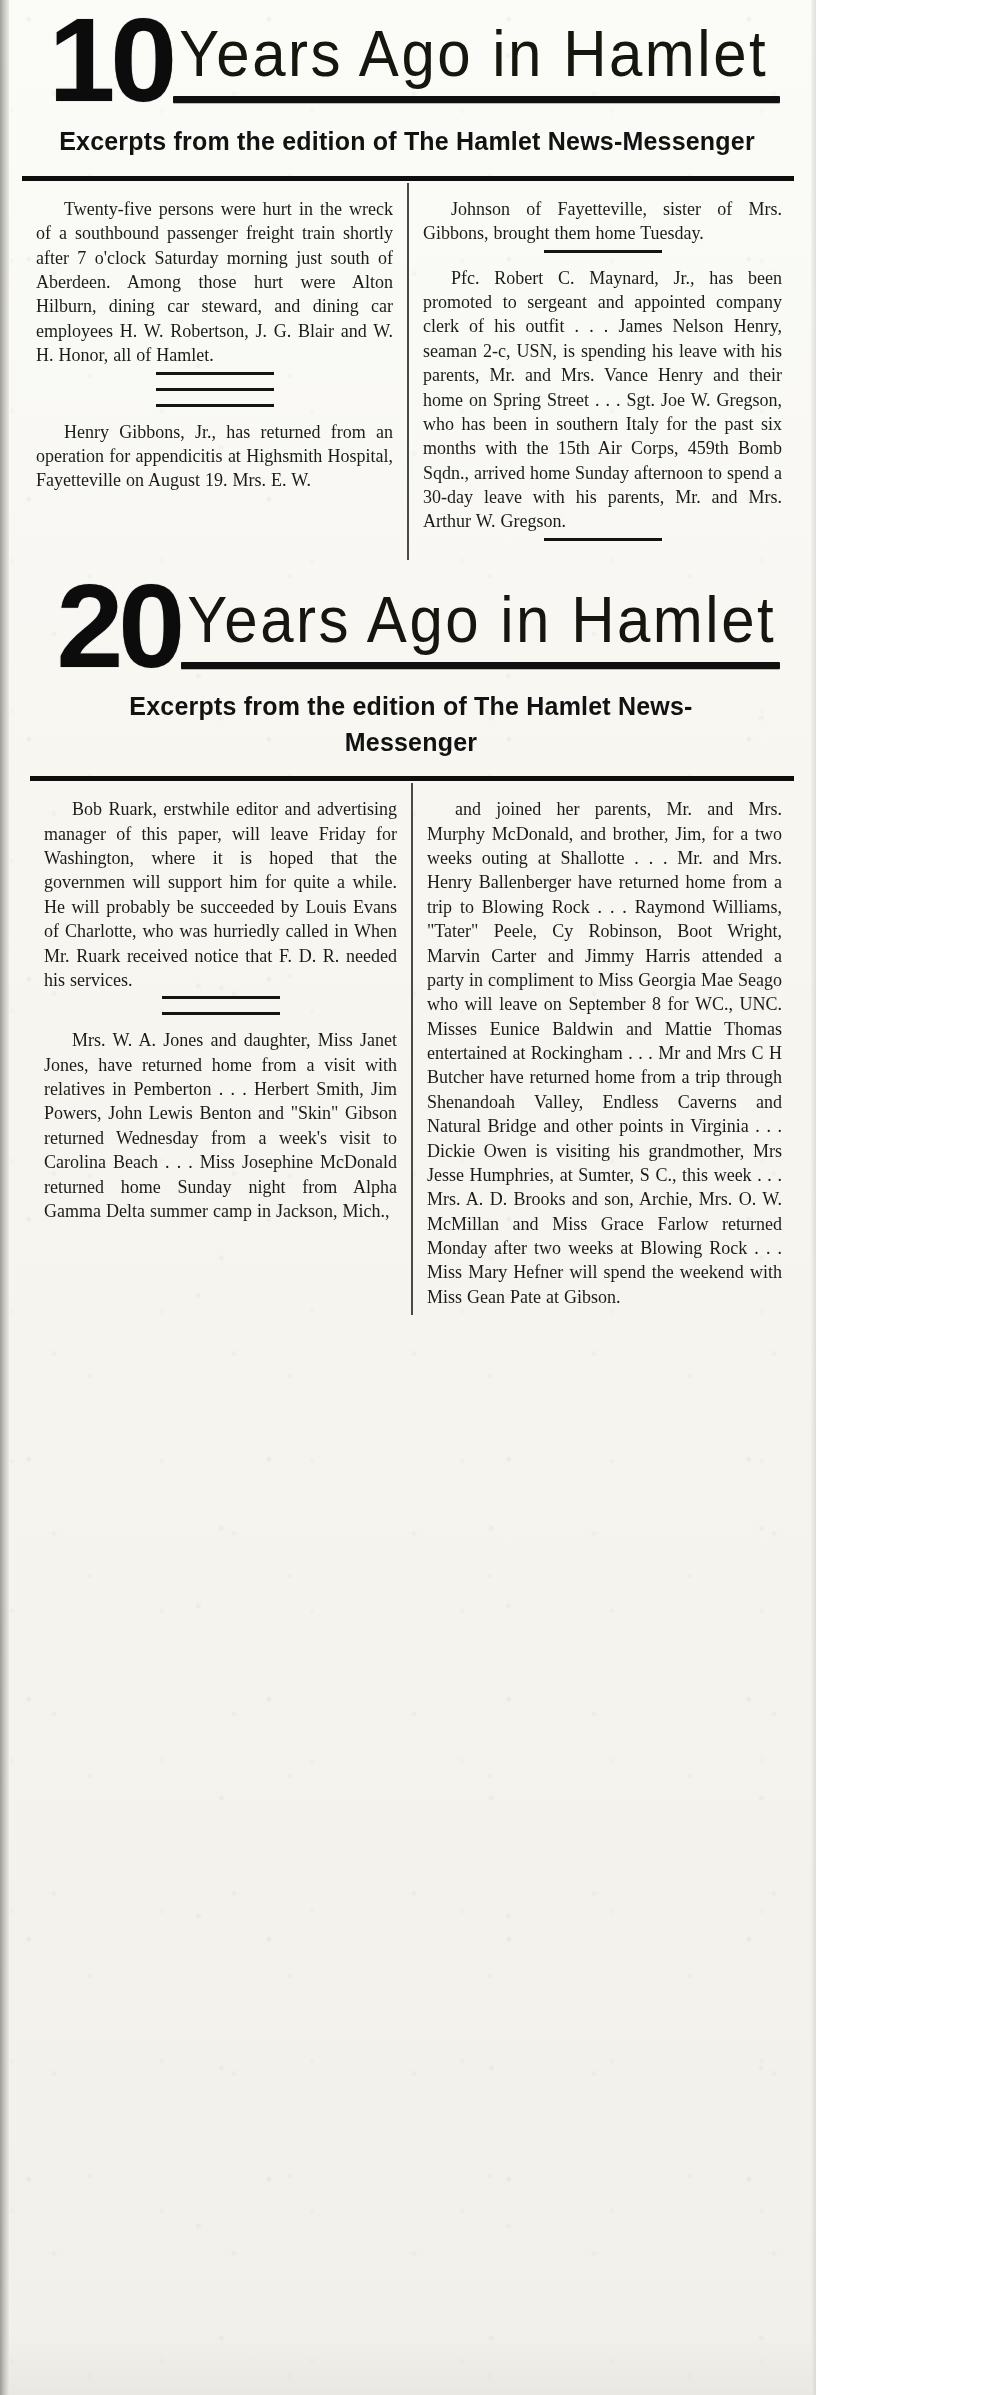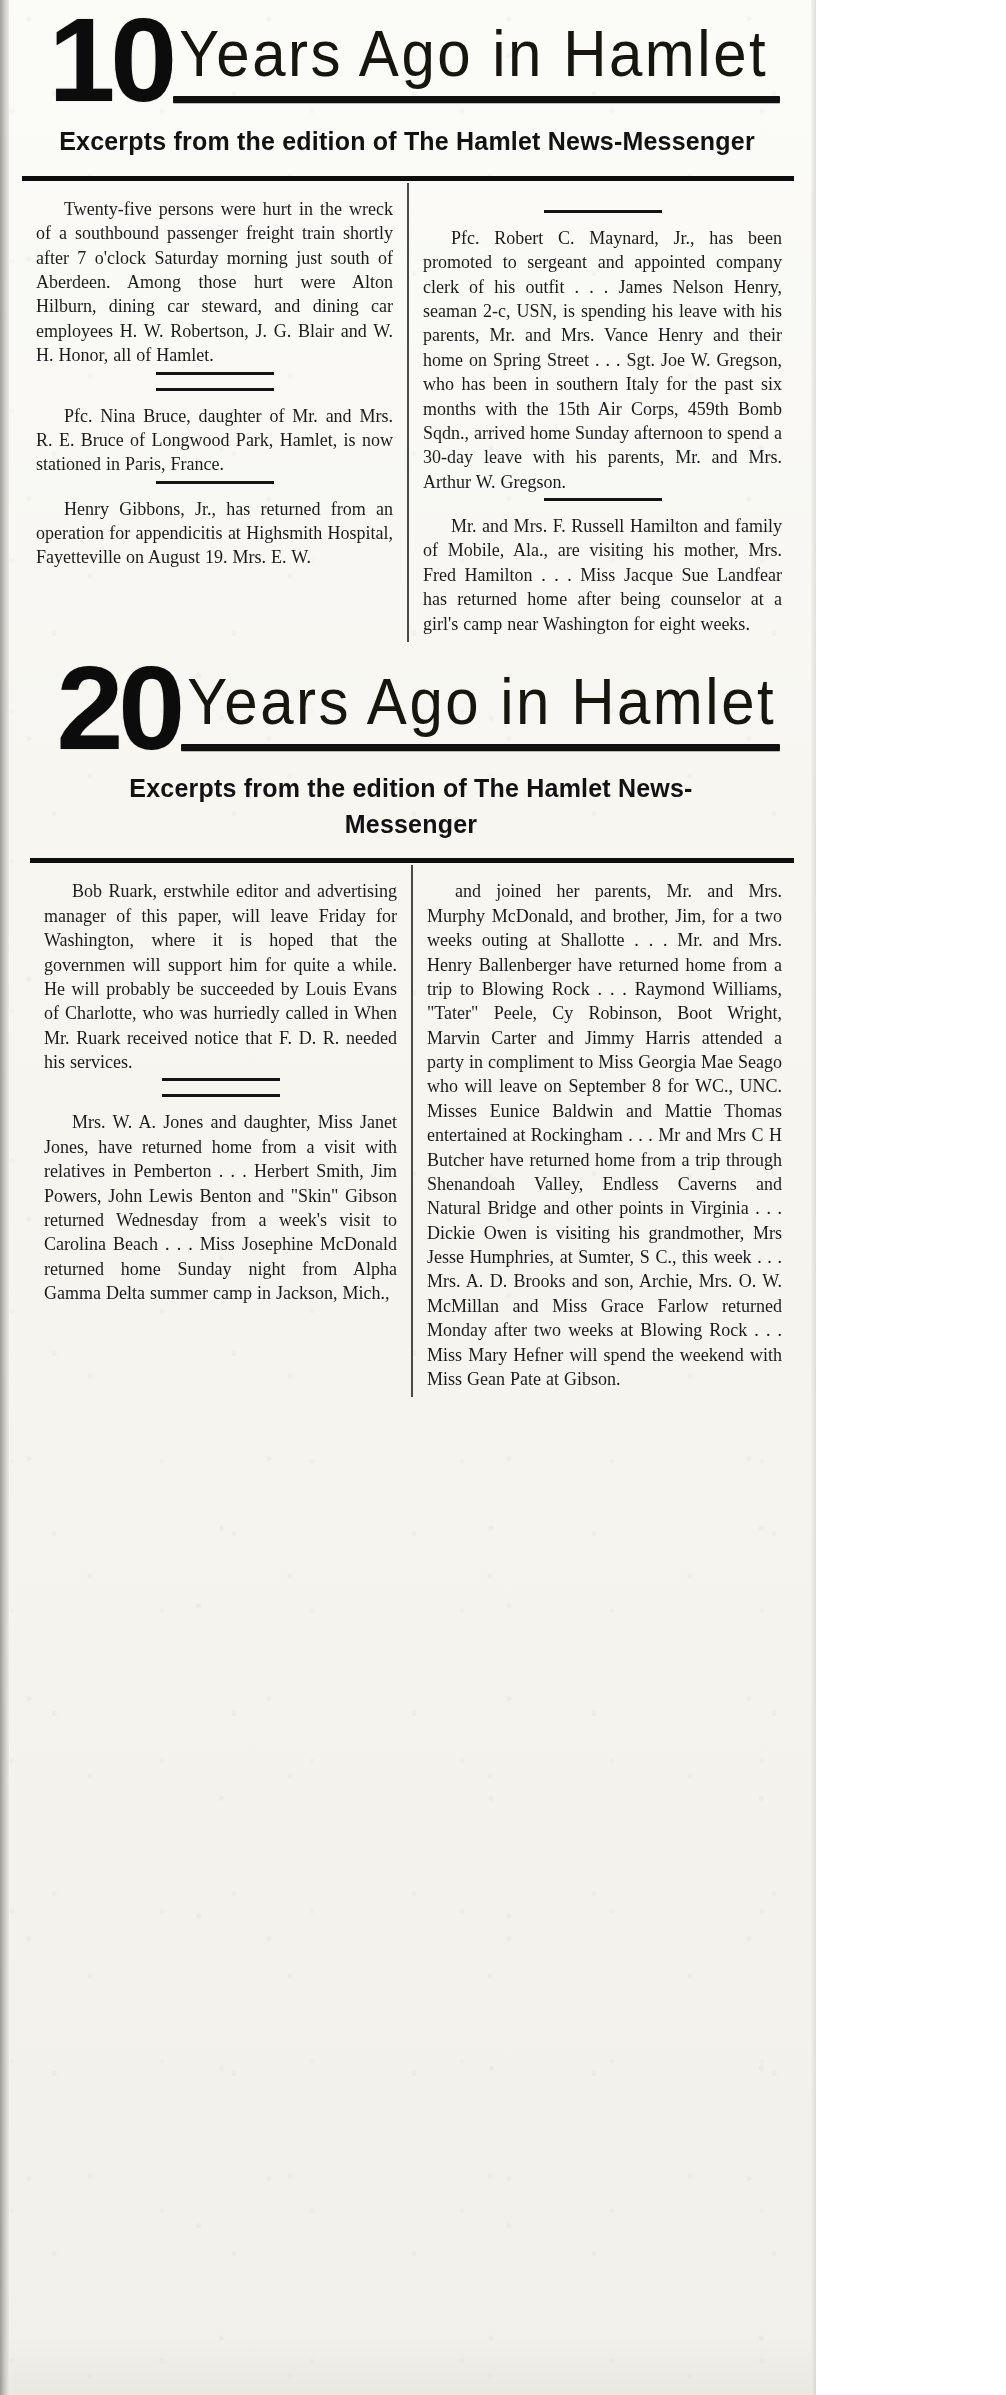--- a/index.html
+++ b/index.html
@@ -200,29 +200,28 @@
       </div>
     </div>
 
     <div class="thick-rule"></div>
 
     <div class="columns">
       <div class="col left">
         <p>Twenty-five persons were hurt in the wreck of a southbound passenger freight train shortly after 7 o'clock Saturday morning just south of Aberdeen. Among those hurt were Alton Hilburn, dining car steward, and dining car employees H. W. Robertson, J. G. Blair and W. H. Honor, all of Hamlet.</p>
         <div class="sep"></div>
         <div class="sep"></div>
-        <p>Pfc. Nina Bruce, daughter of Mr. and Mrs. R. E. Bruce of Longwood Park, Hamlet, is now stationed in Paris, France.</p>
         <div class="sep"></div>
         <p class="fade-2">Henry Gibbons, Jr., has returned from an operation for appendicitis at Highsmith Hospital, Fayetteville on August 19. Mrs. E. W.</p>
       </div>
       <div class="col right">
+        <p class="fade-1">Johnson of Fayetteville, sister of Mrs. Gibbons, brought them home Tuesday.</p>
         <div class="sep"></div>
         <p>Pfc. Robert C. Maynard, Jr., has been promoted to sergeant and appointed company clerk of his outfit . . . James Nelson Henry, seaman 2-c, USN, is spending his leave with his parents, Mr. and Mrs. Vance Henry and their home on Spring Street . . . Sgt. Joe W. Gregson, who has been in southern Italy for the past six months with the 15th Air Corps, 459th Bomb Sqdn., arrived home Sunday afternoon to spend a 30-day leave with his parents, Mr. and Mrs. Arthur W. Gregson.</p>
         <div class="sep"></div>
-        <p class="fade-2">Mr. and Mrs. F. Russell Hamilton and family of Mobile, Ala., are visiting his mother, Mrs. Fred Hamilton . . . Miss Jacque Sue Landfear has returned home after being counselor at a girl's camp near Washington for eight weeks.</p>
       </div>
     </div>
   </div>
 
   <div class="section">
     <div class="masthead">
       <div class="masthead-row">
         <div class="big-number">20</div>
         <div class="headline-stack">
           <div class="headline">Years Ago in Hamlet</div>

